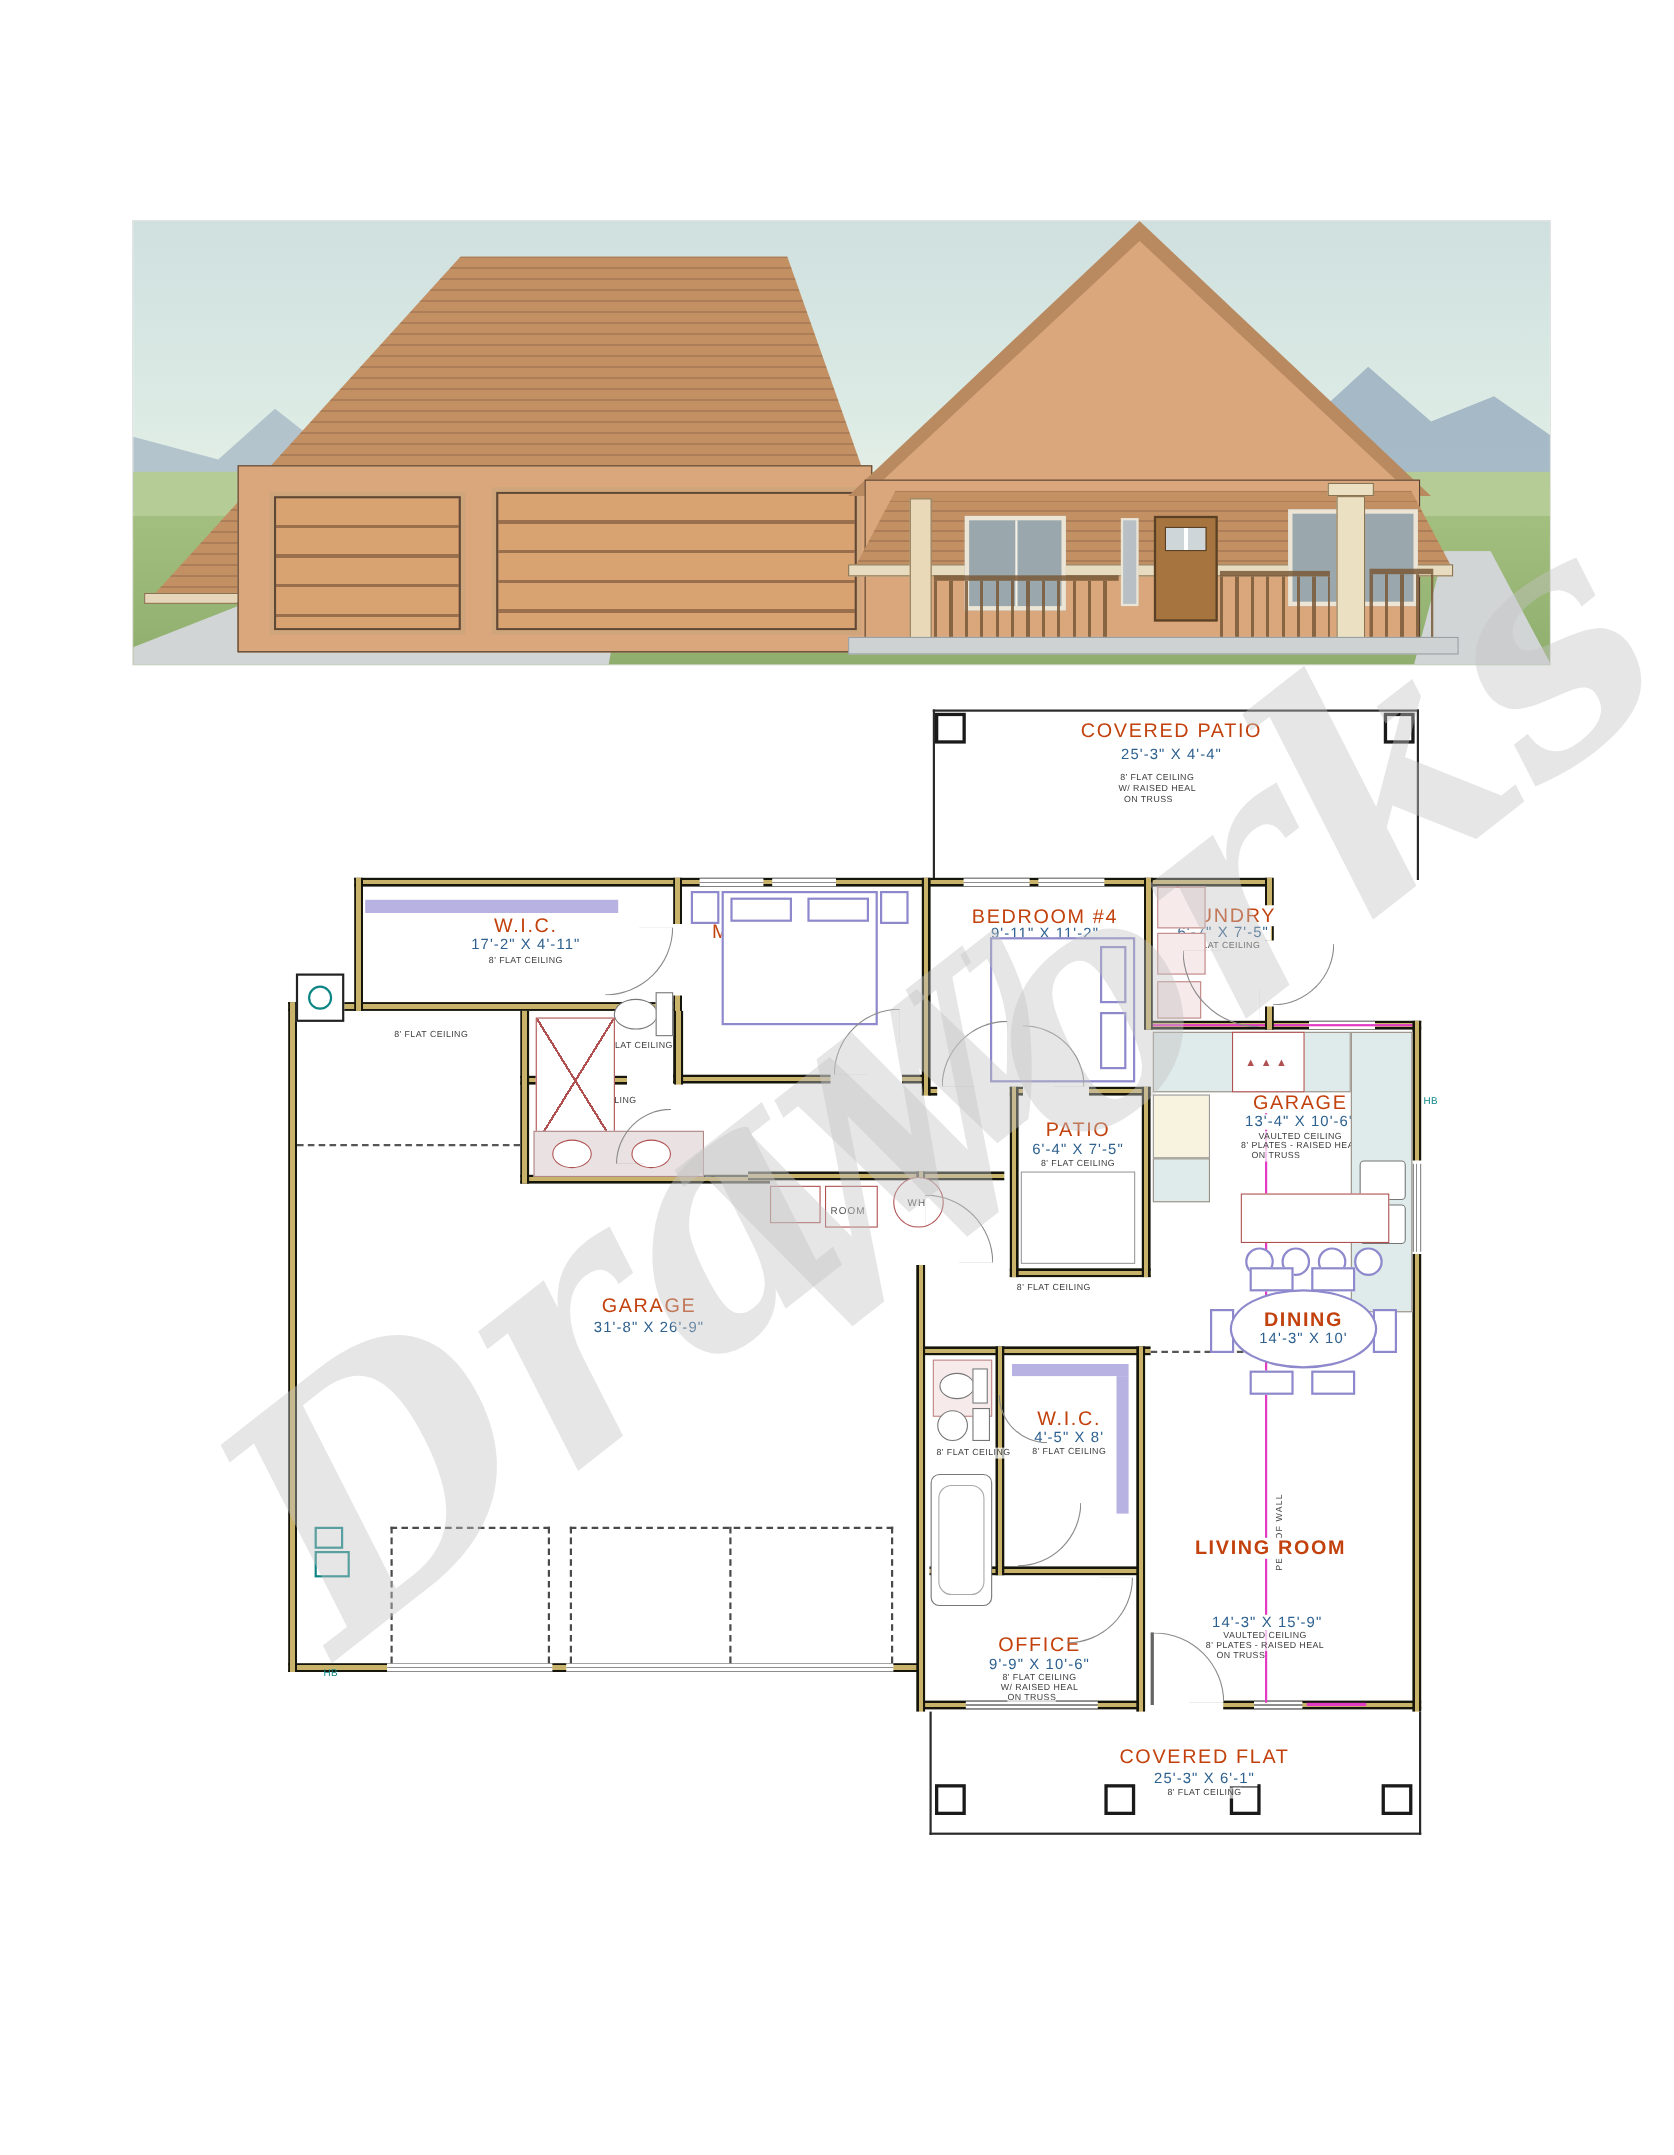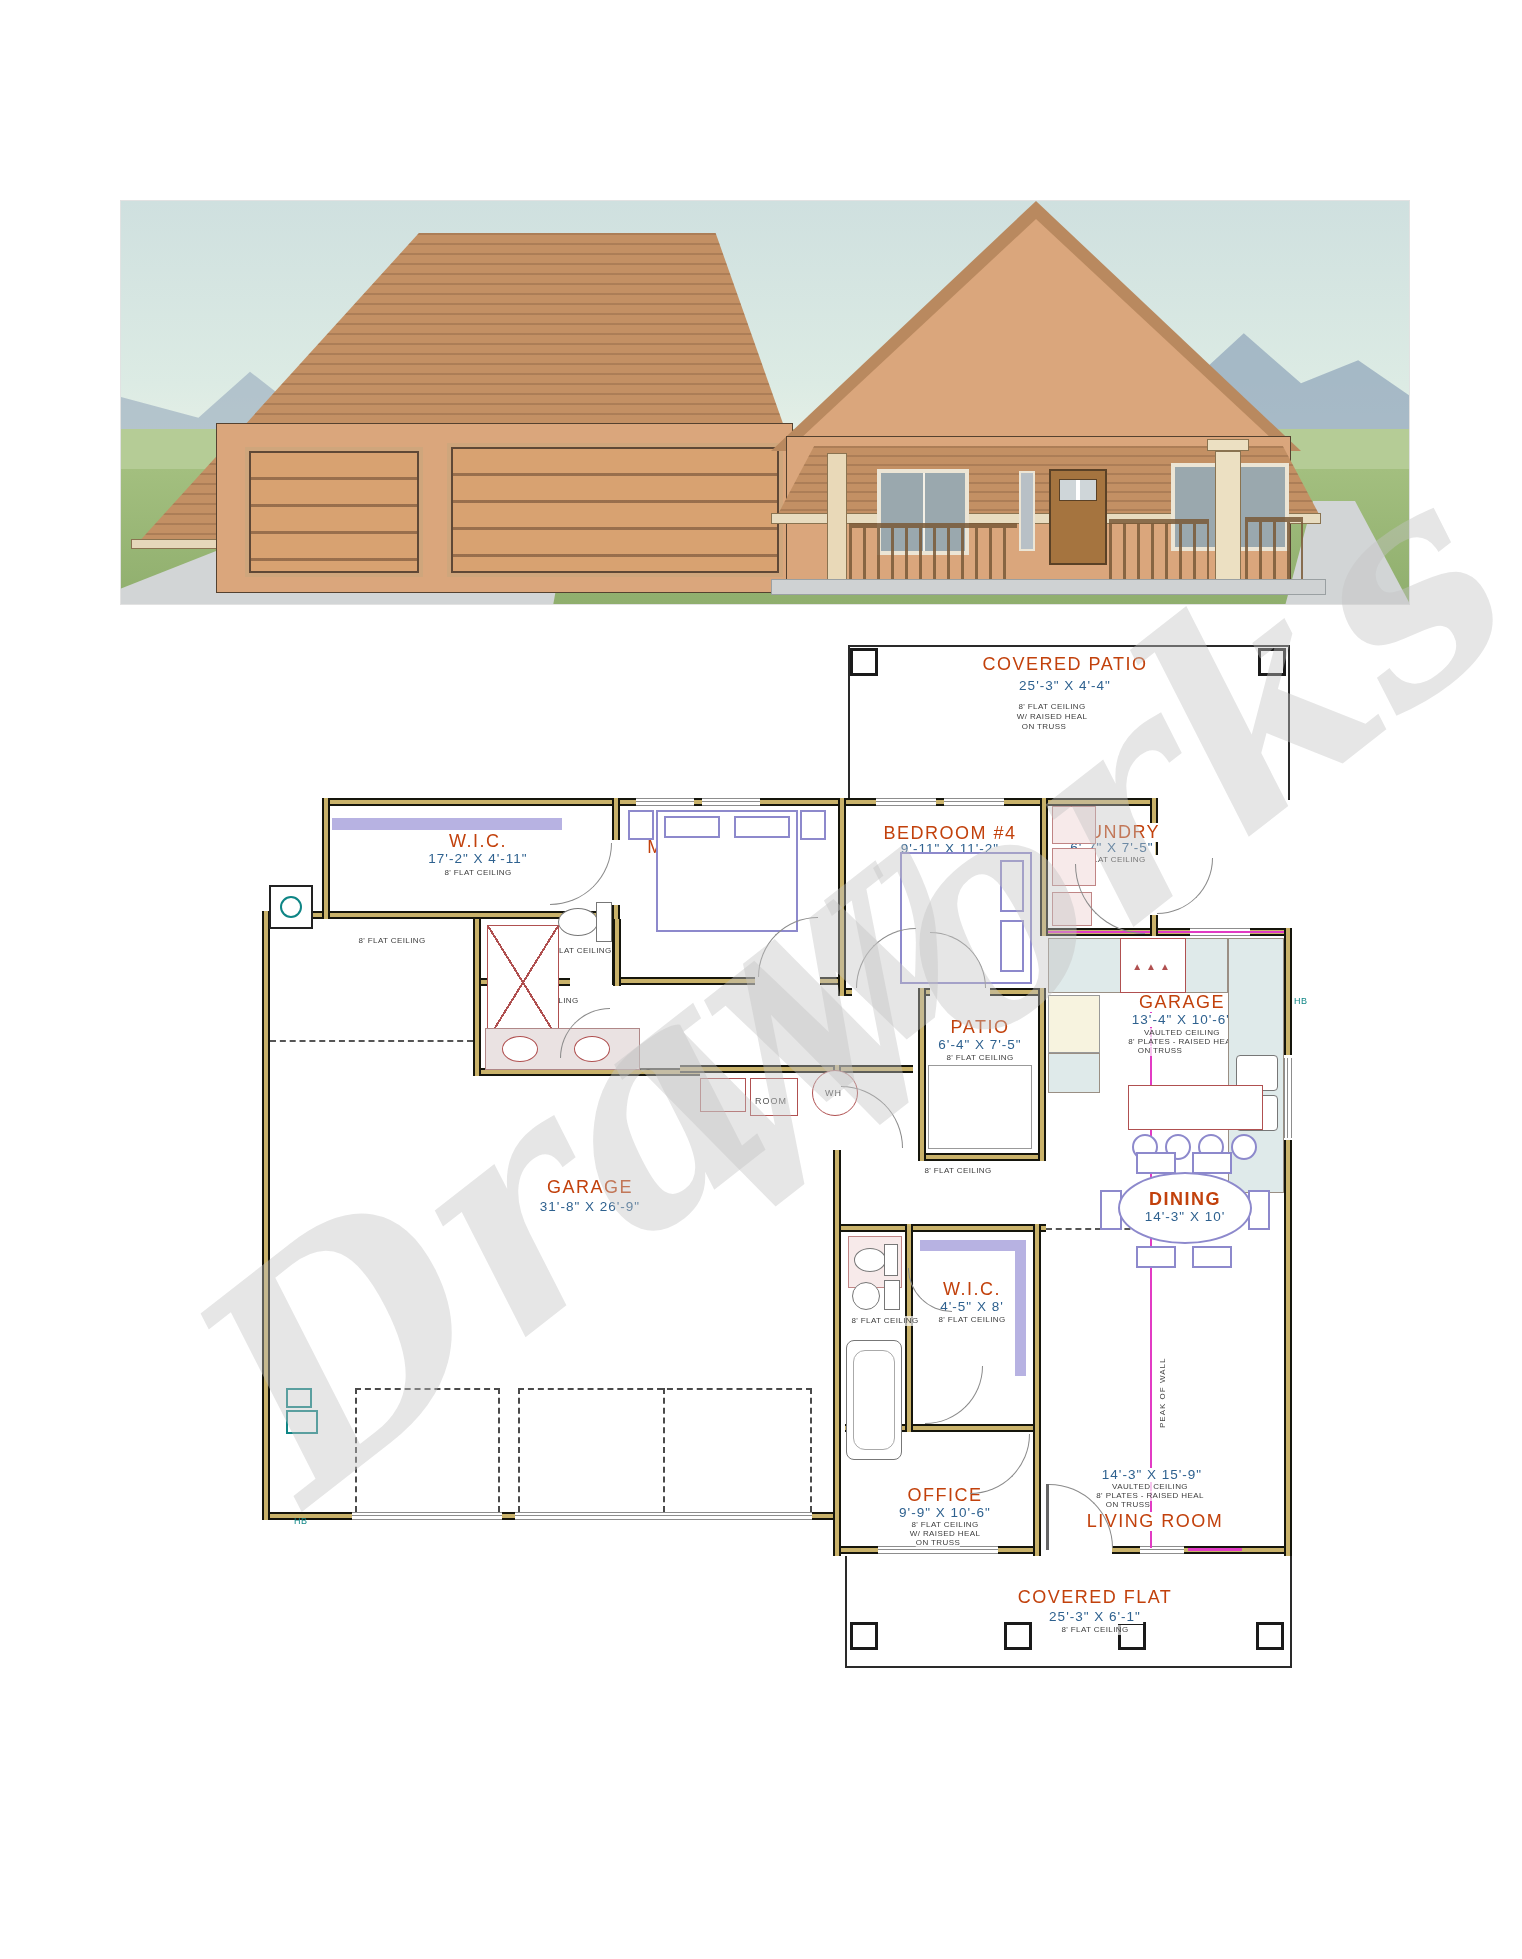--- a/index.html
+++ b/index.html
@@ -195,21 +195,21 @@
   <div class="note" style="left:980px;top:1053px;">8' FLAT CEILING</div>
 
   <div class="lbl" style="left:590px;top:1178px;">GARAGE</div>
   <div class="dims" style="left:590px;top:1200px;">31'-8" X 26'-9"</div>
   <div class="note" style="left:392px;top:936px;">8' FLAT CEILING</div>
 
   <div class="lbl" style="left:972px;top:1280px;">W.I.C.</div>
   <div class="dims" style="left:972px;top:1300px;">4'-5" X 8'</div>
   <div class="note" style="left:972px;top:1315px;">8' FLAT CEILING</div>
 
-  <div class="lbl" style="left:1155px;top:1512px;">LIVING ROOM</div>
+  <div class="lbl" style="left:1155px;top:1398px;font-weight:bold;">LIVING ROOM</div>
   <div class="dims" style="left:1152px;top:1468px;">14'-3" X 15'-9"</div>
   <div class="note" style="left:1150px;top:1482px;">VAULTED CEILING</div>
   <div class="note" style="left:1150px;top:1491px;">8' PLATES - RAISED HEAL</div>
   <div class="note" style="left:1128px;top:1500px;">ON TRUSS</div>
 
   <div class="lbl" style="left:945px;top:1486px;">OFFICE</div>
   <div class="dims" style="left:945px;top:1506px;">9'-9" X 10'-6"</div>
   <div class="note" style="left:945px;top:1520px;">8' FLAT CEILING</div>
   <div class="note" style="left:945px;top:1529px;">W/ RAISED HEAL</div>
   <div class="note" style="left:938px;top:1538px;">ON TRUSS</div>

